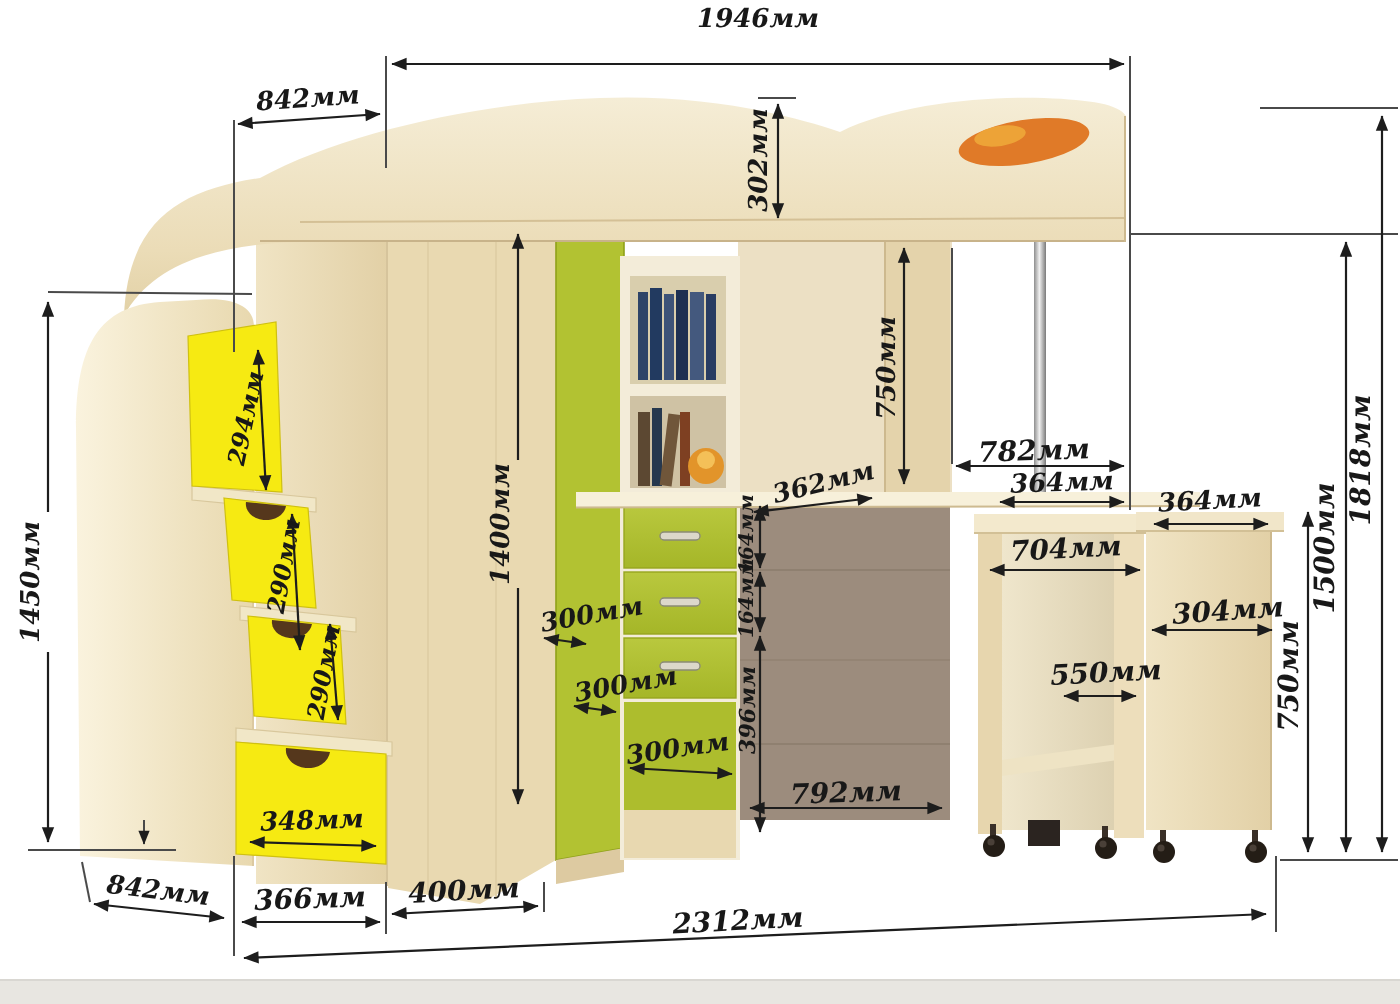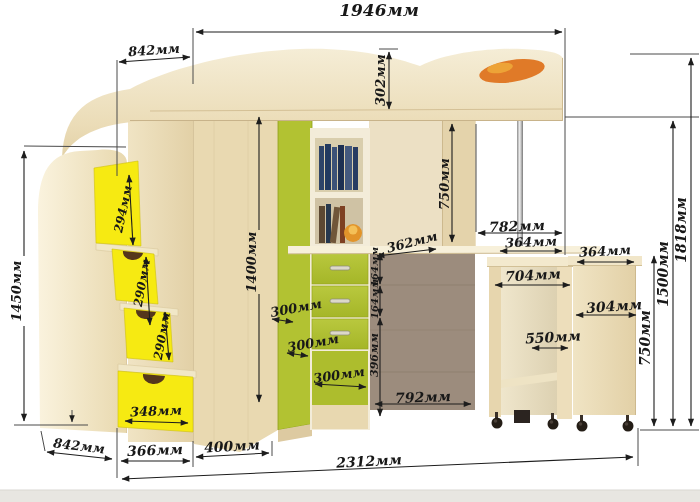--- a/index.html
+++ b/index.html
@@ -248,21 +248,21 @@
     <line x1="495" y1="285" x2="570" y2="285" marker-start="url(#ar)" marker-end="url(#ar)"></line>
     <line x1="532" y1="348" x2="568" y2="348" marker-start="url(#ar)" marker-end="url(#ar)"></line>
     <line x1="577" y1="262" x2="634" y2="262" marker-start="url(#ar)" marker-end="url(#ar)"></line>
     <line x1="576" y1="315" x2="636" y2="315" marker-start="url(#ar)" marker-end="url(#ar)"></line>
     <line x1="654" y1="256" x2="654" y2="426" marker-start="url(#ar)" marker-end="url(#ar)"></line>
     <line x1="673" y1="121" x2="673" y2="426" marker-start="url(#ar)" marker-end="url(#ar)"></line>
     <line x1="691" y1="58" x2="691" y2="426" marker-start="url(#ar)" marker-end="url(#ar)"></line>
   </g>
 </svg>
 
-<div class="d" style="left:379px;top:10px;font-size:17px">1946мм</div>
+<div class="d" style="left:379px;top:10px;font-size:13px">1946мм</div>
 <div class="d" style="left:154px;top:50px;--r:-4deg">842мм</div>
 <div class="d" style="left:380px;top:80px;--r:-90deg">302мм</div>
 <div class="d" style="left:16px;top:291px;--r:-90deg">1450мм</div>
 <div class="d" style="left:123px;top:209px;--r:-78deg;font-size:12px">294мм</div>
 <div class="d" style="left:142px;top:283px;--r:-80deg;font-size:12px">290мм</div>
 <div class="d" style="left:162px;top:336px;--r:-80deg;font-size:12px">290мм</div>
 <div class="d" style="left:156px;top:411px;--r:-2deg">348мм</div>
 <div class="d" style="left:79px;top:446px;--r:7deg">842мм</div>
 <div class="d" style="left:155px;top:450px;--r:-2deg;font-size:14px">366мм</div>
 <div class="d" style="left:232px;top:446px;--r:-3deg;font-size:14px">400мм</div>

